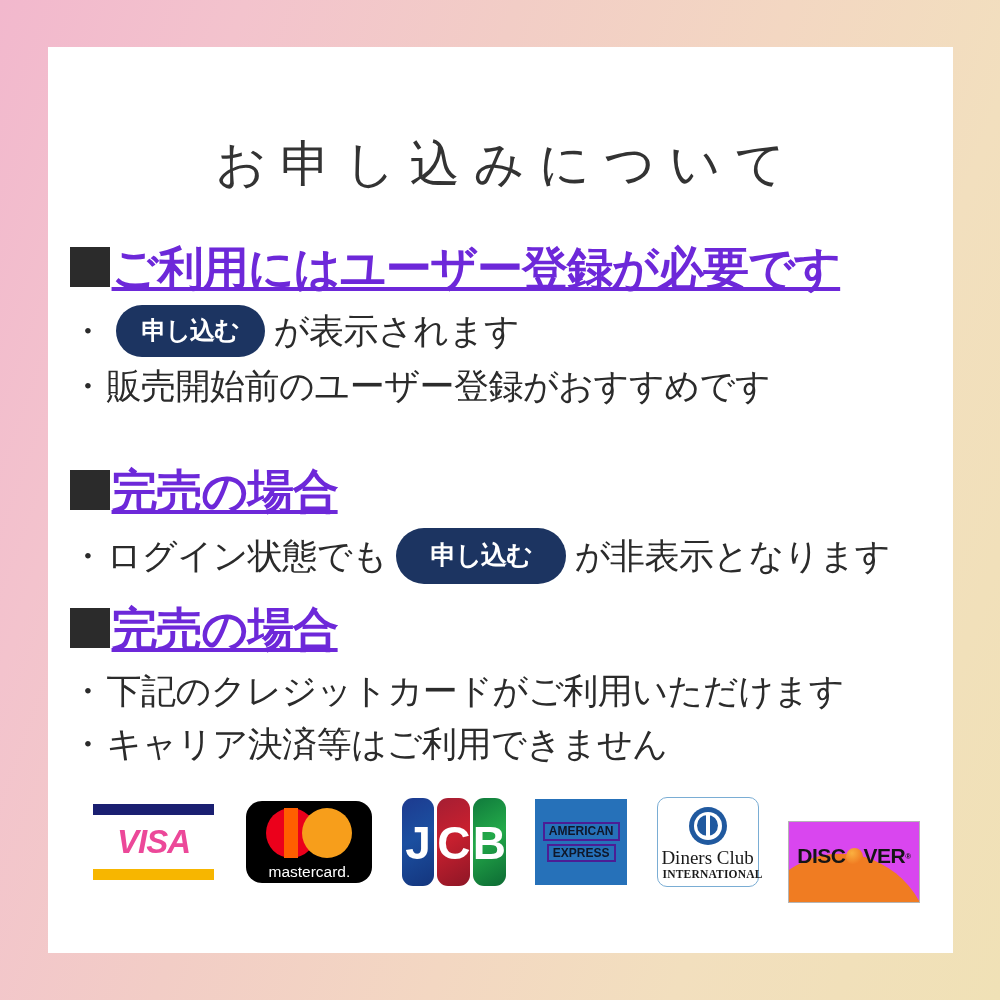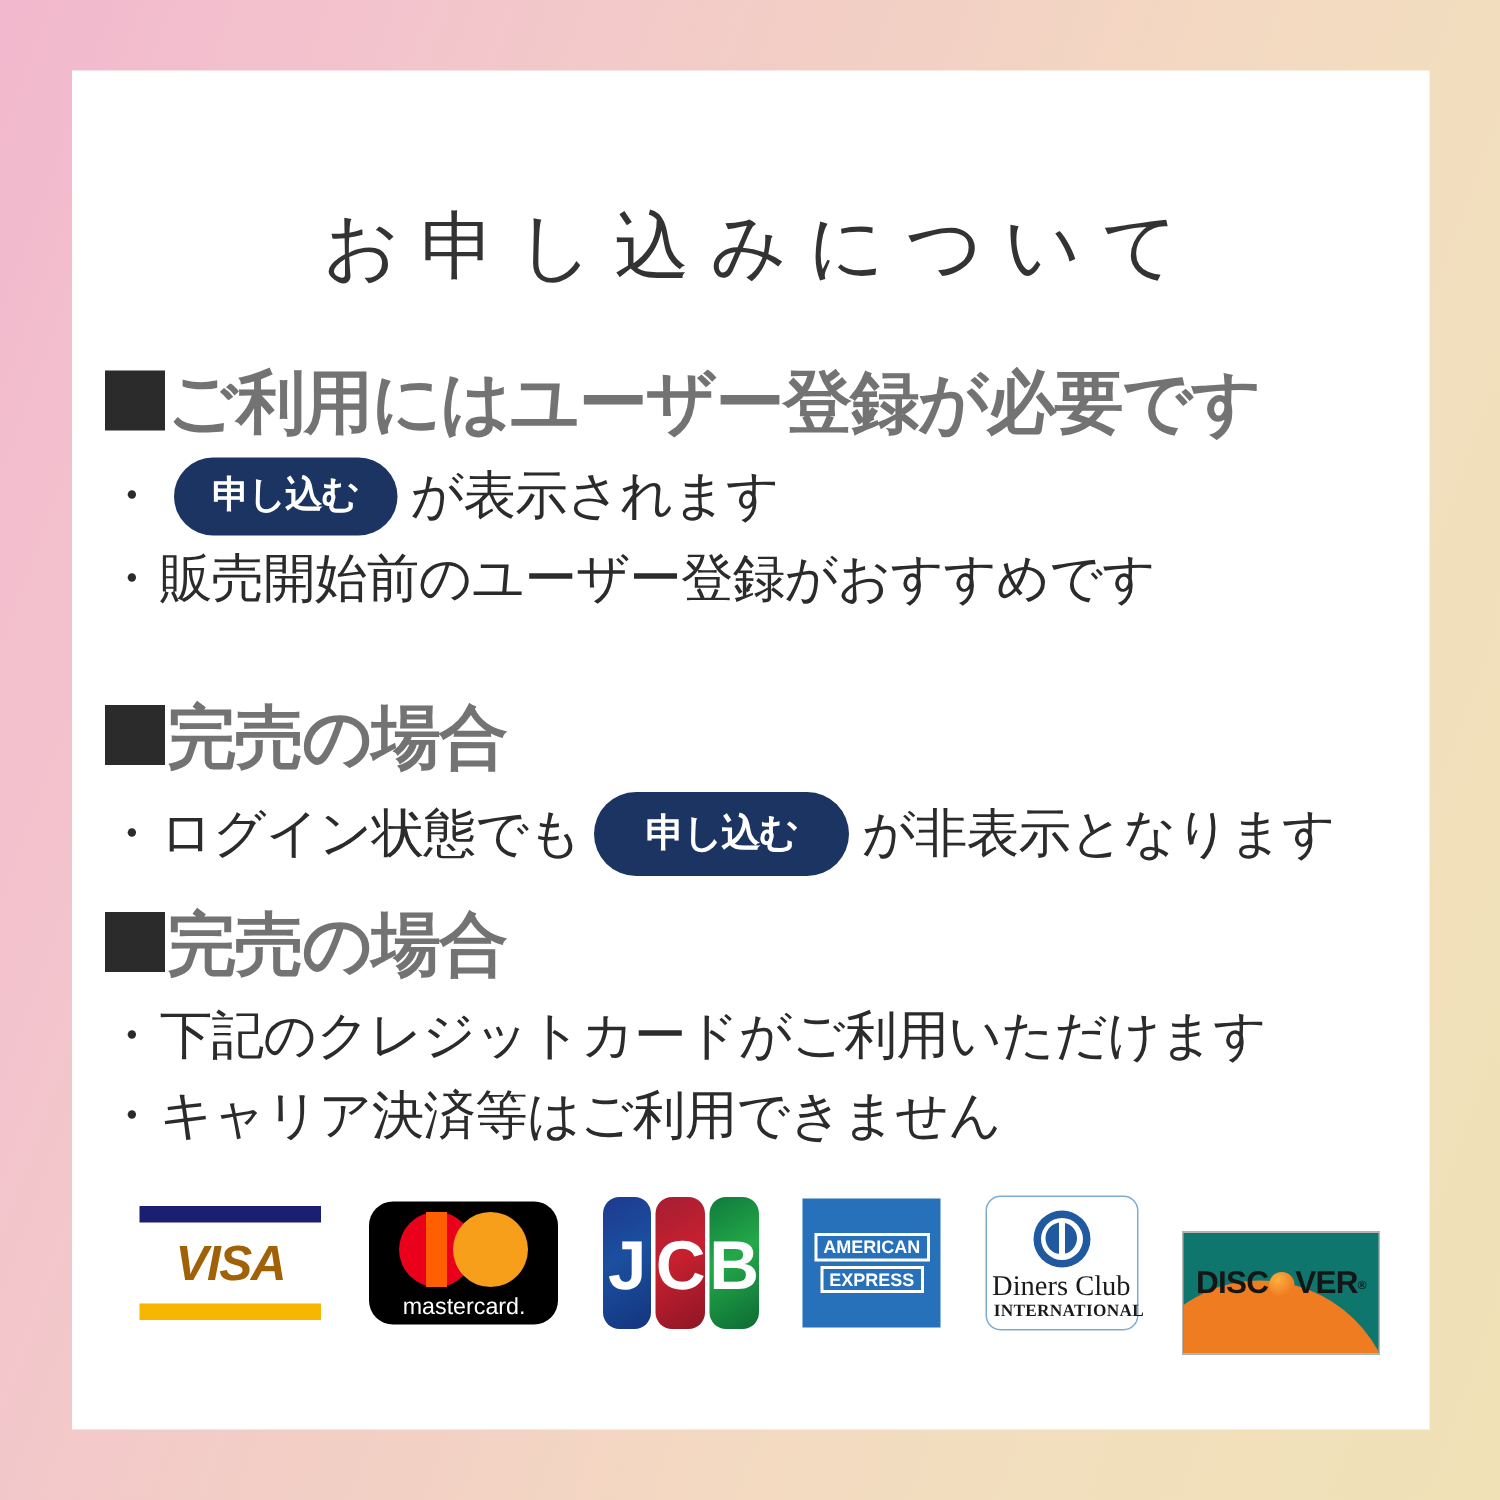--- a/index.html
+++ b/index.html
@@ -50,24 +50,25 @@
     white-space: nowrap;
   }
   .section {
     position: absolute;
     left: 22px;
     width: 870px;
   }
   .sec-heading {
     font-size: 46px;
     line-height: 1.12;
-    color: #737373;
+    color: #6d28d9;
     font-weight: 700;
     white-space: nowrap;
     letter-spacing: -1px;
+    text-decoration: underline;
   }
   .sq {
     display: inline-block;
     width: 0.86em;
     height: 0.86em;
     background: #2b2b2b;
     vertical-align: -0.06em;
     margin-right: 2px;
   }
   .bullet-line {
@@ -122,21 +123,21 @@
     width: 127px; height: 82px;
     background: #ffffff;
     display: flex; flex-direction: column; justify-content: space-between;
     padding: 3px 3px;
   }
   .visa .bar-top { height: 11px; background: #1a1f71; width: 100%; }
   .visa .bar-bot { height: 11px; background: #f7b600; width: 100%; }
   .visa .word {
     flex: 1; display: flex; align-items: center; justify-content: center;
     font-size: 33px; font-weight: 700; font-style: italic;
-    color: #a16207; letter-spacing: -1px;
+    color: #ec4899; letter-spacing: -1px;
     font-family: "Liberation Sans", sans-serif;
   }
 
   
   .mc {
     width: 126px; height: 82px; background: #000000;
     display: flex; flex-direction: column; align-items: center;
     justify-content: center; padding-top: 4px; border-radius: 16px;
   }
   .mc .circles { position: relative; width: 86px; height: 50px; }
@@ -170,21 +171,21 @@
     margin-bottom: 20px; font-family: "Liberation Sans", sans-serif;
   }
 
   
   .amex {
     width: 92px; height: 86px; background: #2671b9;
     display: flex; flex-direction: column; align-items: center;
     justify-content: center; gap: 3px;
   }
   .amex .ln {
-    border: 2px solid #ffffff; color: #ffffff;
+    border: 2px solid #4c1d95; color: #0f172a;
     font-size: 12px; font-weight: 700; letter-spacing: 0px;
     padding: 1px 4px; line-height: 1.05;
     font-family: "Liberation Sans", sans-serif;
   }
 
   
   .diners {
     width: 102px; height: 90px; background: #ffffff;
     border: 1.5px solid #7aadd4; border-radius: 10px;
     display: flex; flex-direction: column; align-items: center;
@@ -213,21 +214,21 @@
     font-size: 19px; color: #1a1a1a; margin-top: 3px; line-height: 1;
   }
   .diners .dsub {
     font-family: "Liberation Serif", "DejaVu Serif", serif;
     font-size: 11.5px; color: #1a1a1a; letter-spacing: 0.2px;
     margin-top: 2px; line-height: 1; font-weight: 700; margin-left: 10px;
   }
 
   
   .disc {
-    width: 132px; height: 82px; background: #0f766e;
+    width: 132px; height: 82px; background: #d946ef;
     border: 1.5px solid #b5b5b5; position: relative; overflow: hidden;
     display: flex; align-items: center; justify-content: center; margin-top: 40px;
   }
   .disc .swoosh {
     position: absolute; right: -6px; bottom: -44px;
     width: 180px; height: 92px; background: #f07c22;
     border-radius: 50% 50% 0 0 / 100% 100% 0 0;
     transform: rotate(-7deg);
   }
   .disc .dtext {

